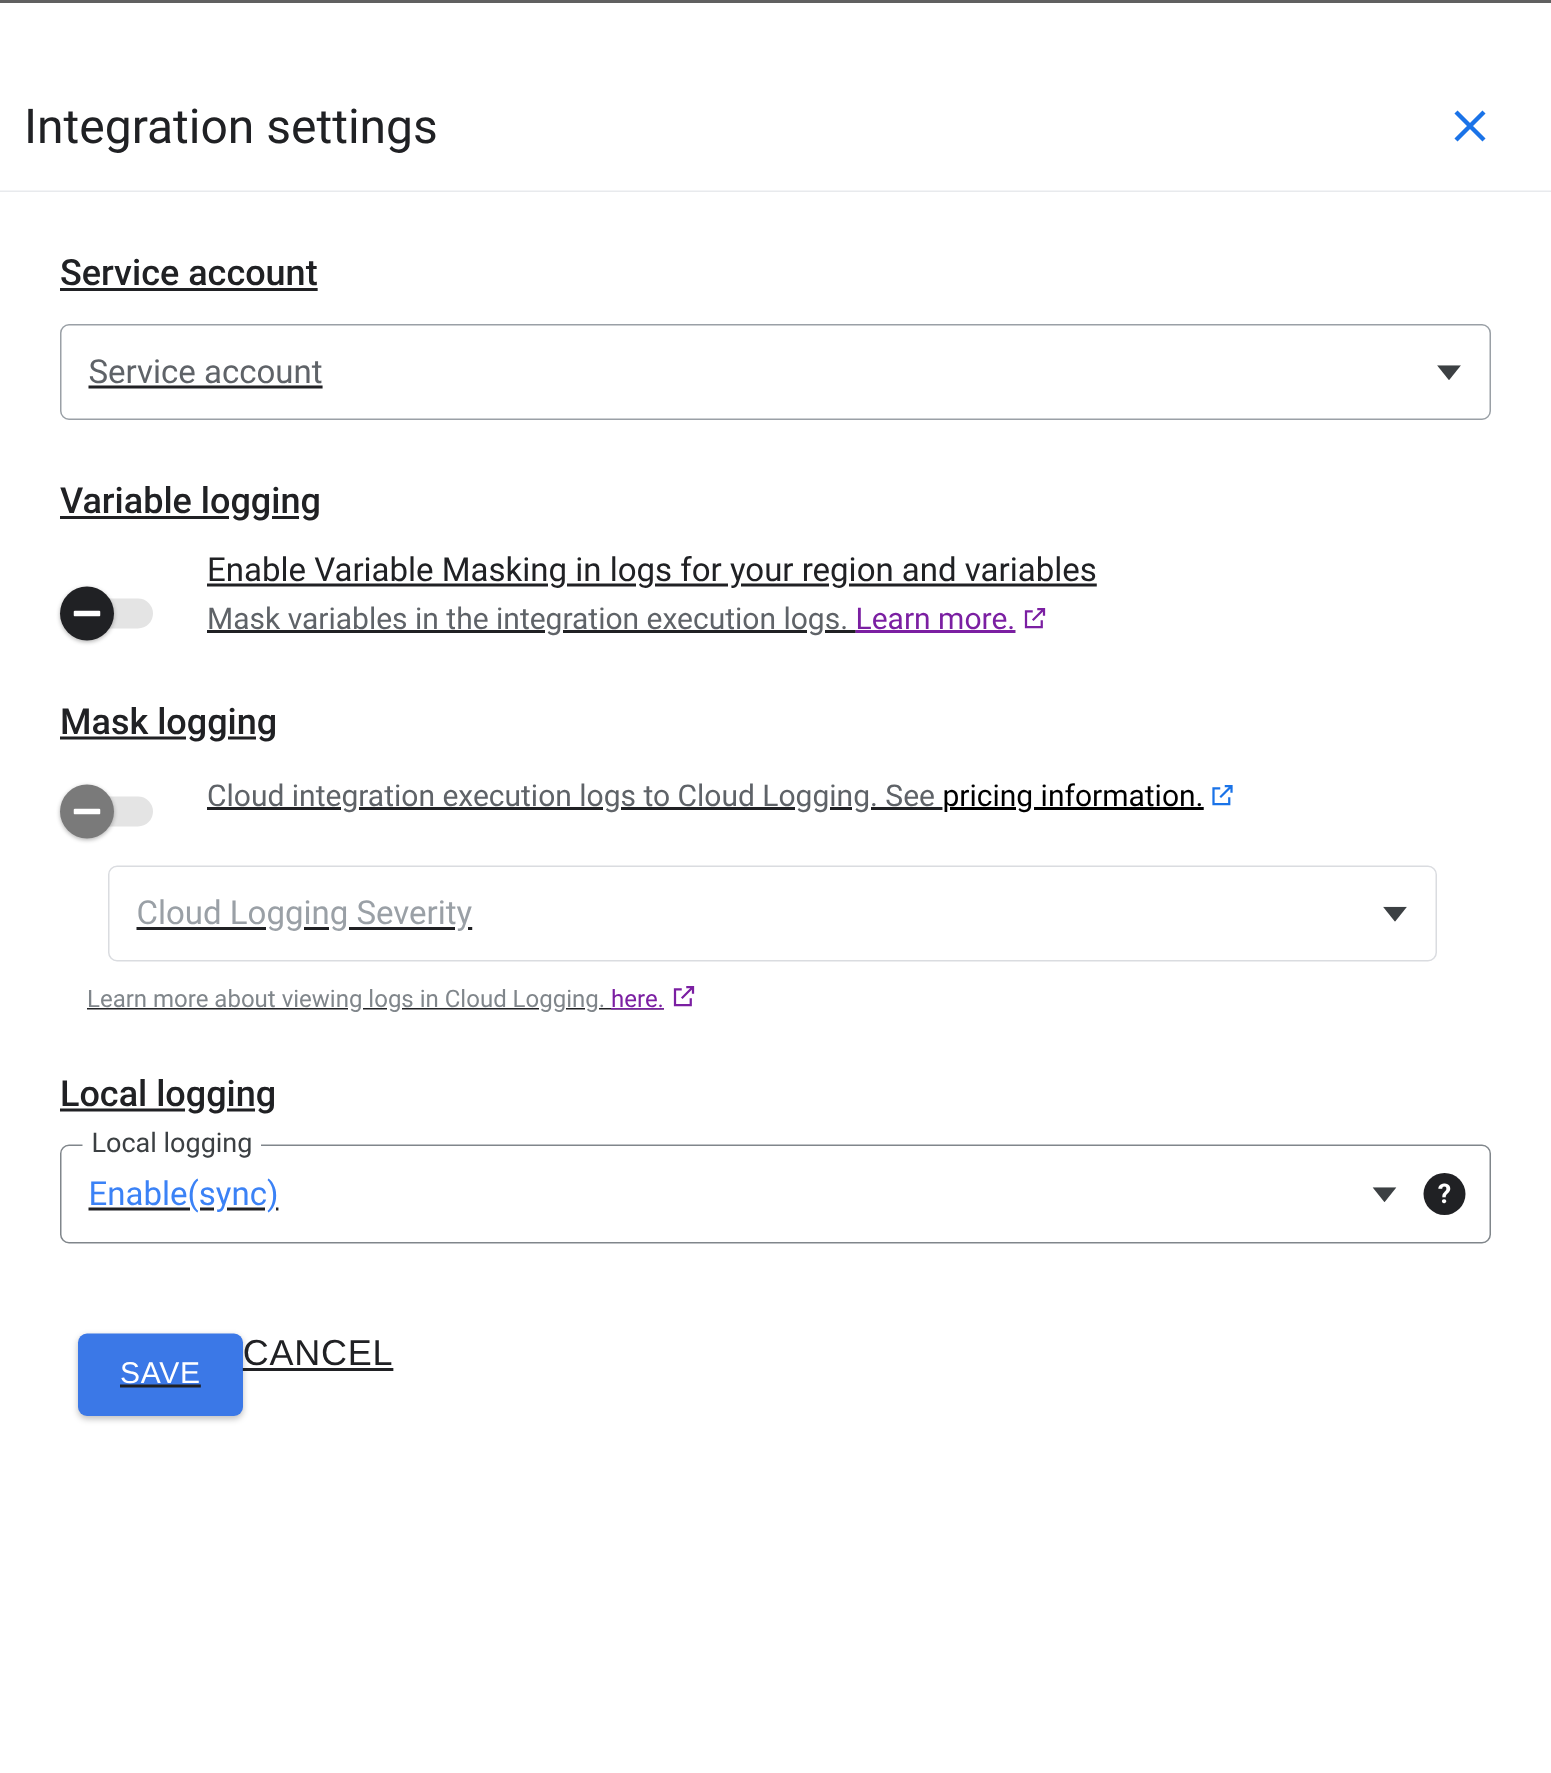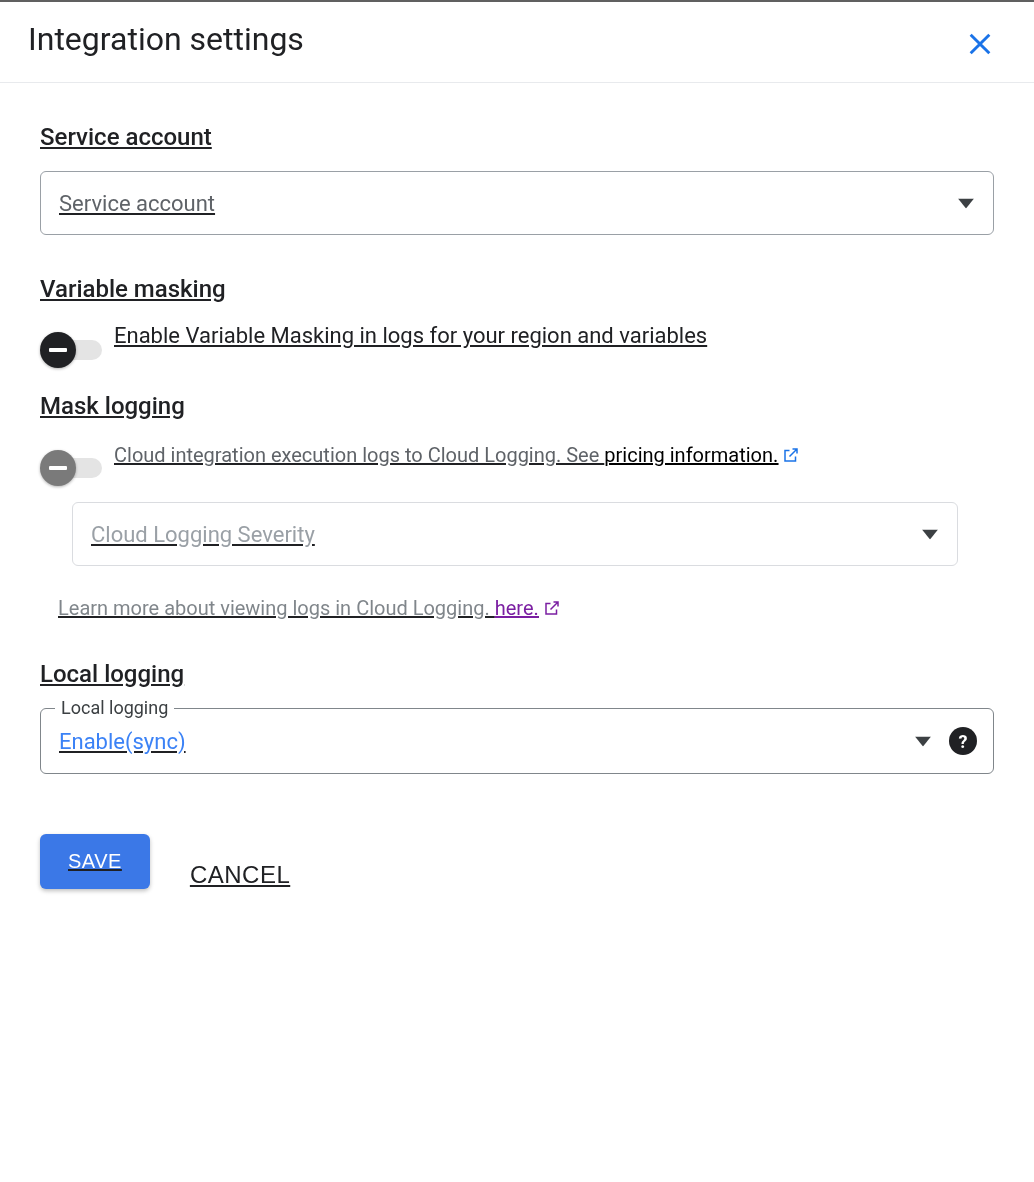--- a/index.html
+++ b/index.html
@@ -9,23 +9,24 @@
     color: #202124;
     width: 1034px;
   }
   .top-border {
     height: 2px;
     background: #606060;
   }
   .header {
     display: flex;
     justify-content: space-between;
-    align-items: flex-end;
-    padding: 18px 40px 24px 28px;
+    align-items: center;
+    padding: 18px 40px 24px 16px;
     border-bottom: 1px solid #e8eaed;
+    margin-top: 45px;
   }
   .header-title {
     font-size: 32px;
     font-weight: 400;
     color: #202124;
   }
   .close-icon {
     width: 28px;
     height: 28px;
     cursor: pointer;
@@ -72,22 +73,22 @@
     transform: translateY(-50%);
     pointer-events: none;
   }
   .select-arrow svg {
     fill: #3c4043;
     width: 16px;
     height: 10px;
   }
   .toggle-row {
     display: flex;
-    align-items: flex-end;
-    gap: 16px;
+    align-items: center;
+    gap: 40px;
   }
   .toggle {
     position: relative;
     width: 58px;
     height: 20px;
     flex-shrink: 0;
     margin-top: 6px;
     cursor: pointer;
   }
   .toggle-track {
@@ -136,23 +137,23 @@
     cursor: pointer;
   }
   .ext-icon {
     display: inline-block;
     width: 18px;
     height: 18px;
     vertical-align: -2px;
     margin-left: 4px;
   }
   .helper-text {
-    font-size: 20px;
+    font-size: 16px;
     color: #80868b;
-    margin-top: 30px;
+    margin-top: 14px;
     padding-left: 18px;
   }
   .fieldset-select {
     position: relative;
     border: 1px solid #80868b;
     border-radius: 6px;
     height: 66px;
     padding: 0 100px 0 18px;
     display: flex;
     align-items: center;
@@ -189,23 +190,23 @@
     color: #fff;
     display: flex;
     align-items: center;
     justify-content: center;
     font-weight: 700;
     font-size: 18px;
     cursor: pointer;
   }
   .button-row {
     display: flex;
-    gap: 40px;
-    align-items: flex-end;
+    align-items: flex-start;
     margin-top: 60px;
+    margin-left: 12px;
   }
   .btn-save {
     background: #3b78e7;
     color: #fff;
     font-size: 20px;
     font-weight: 500;
     letter-spacing: 0.5px;
     padding: 16px 28px;
     border: none;
     border-radius: 6px;
@@ -247,32 +248,37 @@
       </div>
       <span class="select-arrow">
         <svg viewBox="0 0 16 10">
             <path d="M0 0 L8 10 L16 0 Z"></path>
           </svg>
       </span>
     </div>
   </div>
 
   <div class="section">
-    <div class="section-title">Variable masking</div>
+    <div class="section-title">Variable logging</div>
     <div class="toggle-row">
       <div class="toggle">
         <div class="toggle-track"></div>
         <div class="toggle-knob dark">
           <svg viewBox="0 0 18 4">
               <rect x="0" y="0" width="18" height="4" rx="1"></rect>
             </svg>
         </div>
       </div>
       <div class="toggle-text">
         <div class="toggle-label">Enable Variable Masking in logs for your region and variables</div>
+        <div class="toggle-desc">
+          <span>Mask variables in the integration execution logs. </span><a class="link-purple"><span>Learn more.</span></a><span class="ext-icon"><svg viewBox="0 0 24 24">
+                <path fill="none" stroke="#7b1fa2" stroke-width="2" d="M14 4h6v6 M20 4 L10 14 M18 14v6H4V6h6"></path>
+              </svg></span>
+        </div>
       </div>
     </div>
   </div>
 
   <div class="section">
     <div class="section-title">Mask logging</div>
     <div class="toggle-row">
       <div class="toggle">
         <div class="toggle-track"></div>
         <div class="toggle-knob gray">

